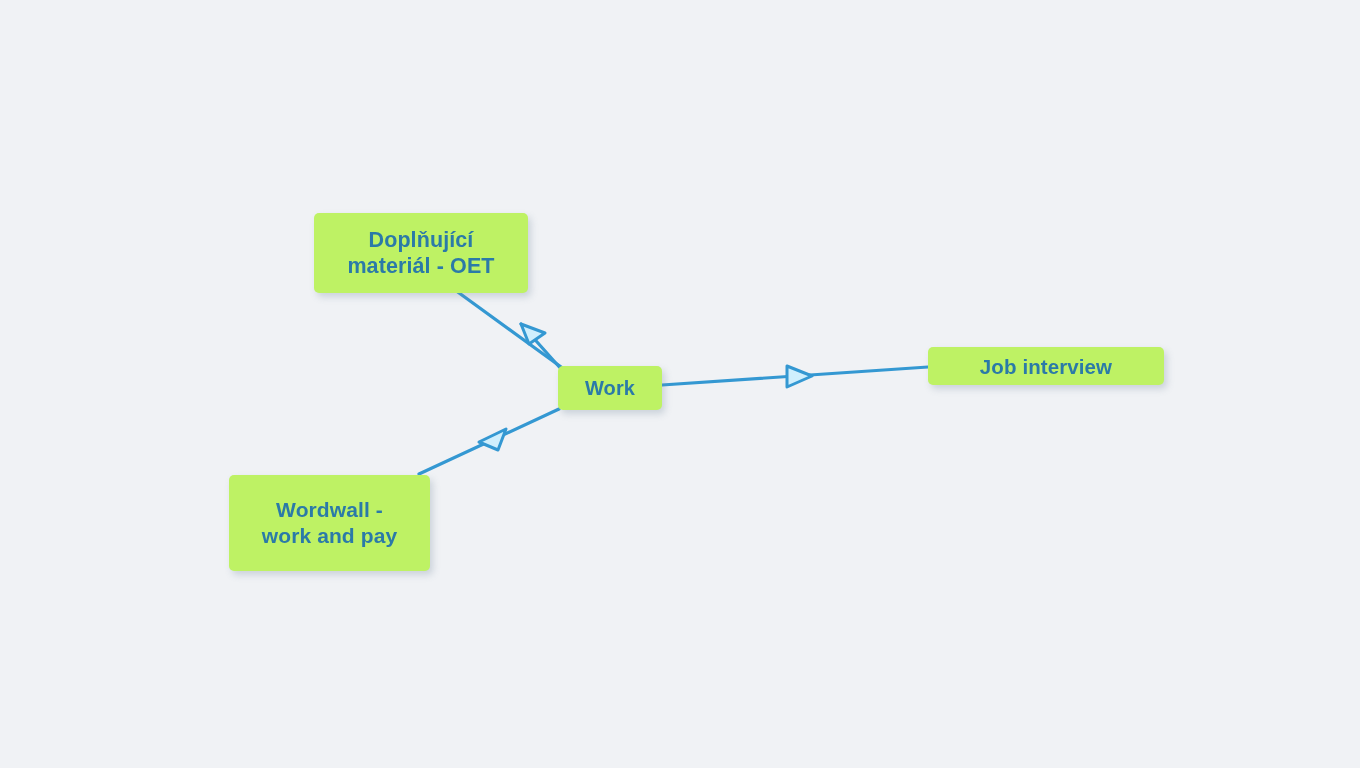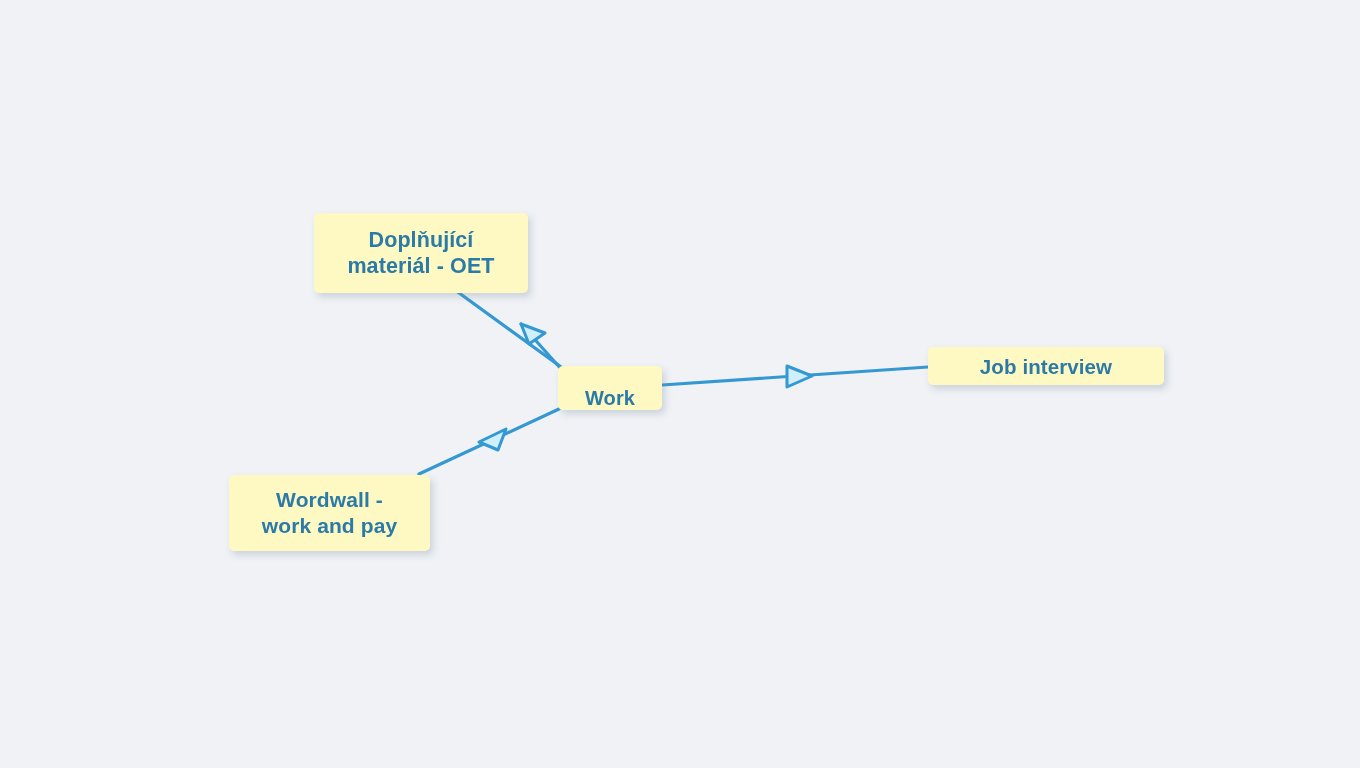--- a/index.html
+++ b/index.html
@@ -28,21 +28,21 @@
     left: 0;
     top: 0;
     width: 1360px;
     height: 768px;
     pointer-events: none;
   }
 
   .node {
     position: absolute;
     box-sizing: border-box;
-    background: #fef9c3;
+    background: #bef264;
     border-radius: 5px;
     color: #2b7aa8;
     font-weight: bold;
     display: flex;
     align-items: center;
     justify-content: center;
     text-align: center;
     line-height: 1.22;
     letter-spacing: 0.1px;
     box-shadow: 3px 4px 7px rgba(120, 140, 160, 0.30);
@@ -62,36 +62,35 @@
     height: 80px;
     font-size: 21.5px;
   }
 
   #node-work {
     left: 558px;
     top: 366px;
     width: 104px;
     height: 44px;
     font-size: 20px;
-    align-items: flex-end;
   }
 
   #node-jobinterview {
     left: 928px;
     top: 347px;
     width: 236px;
     height: 38px;
     font-size: 20.5px;
   }
 
   #node-wordwall {
     left: 229px;
     top: 475px;
     width: 201px;
-    height: 76px;
+    height: 96px;
     font-size: 21px;
   }
 </style>
 </head>
 <body>
 
 <div id="canvas">
 
   <svg id="edge-layer" width="1360" height="768" viewBox="0 0 1360 768" xmlns="http://www.w3.org/2000/svg">
 

